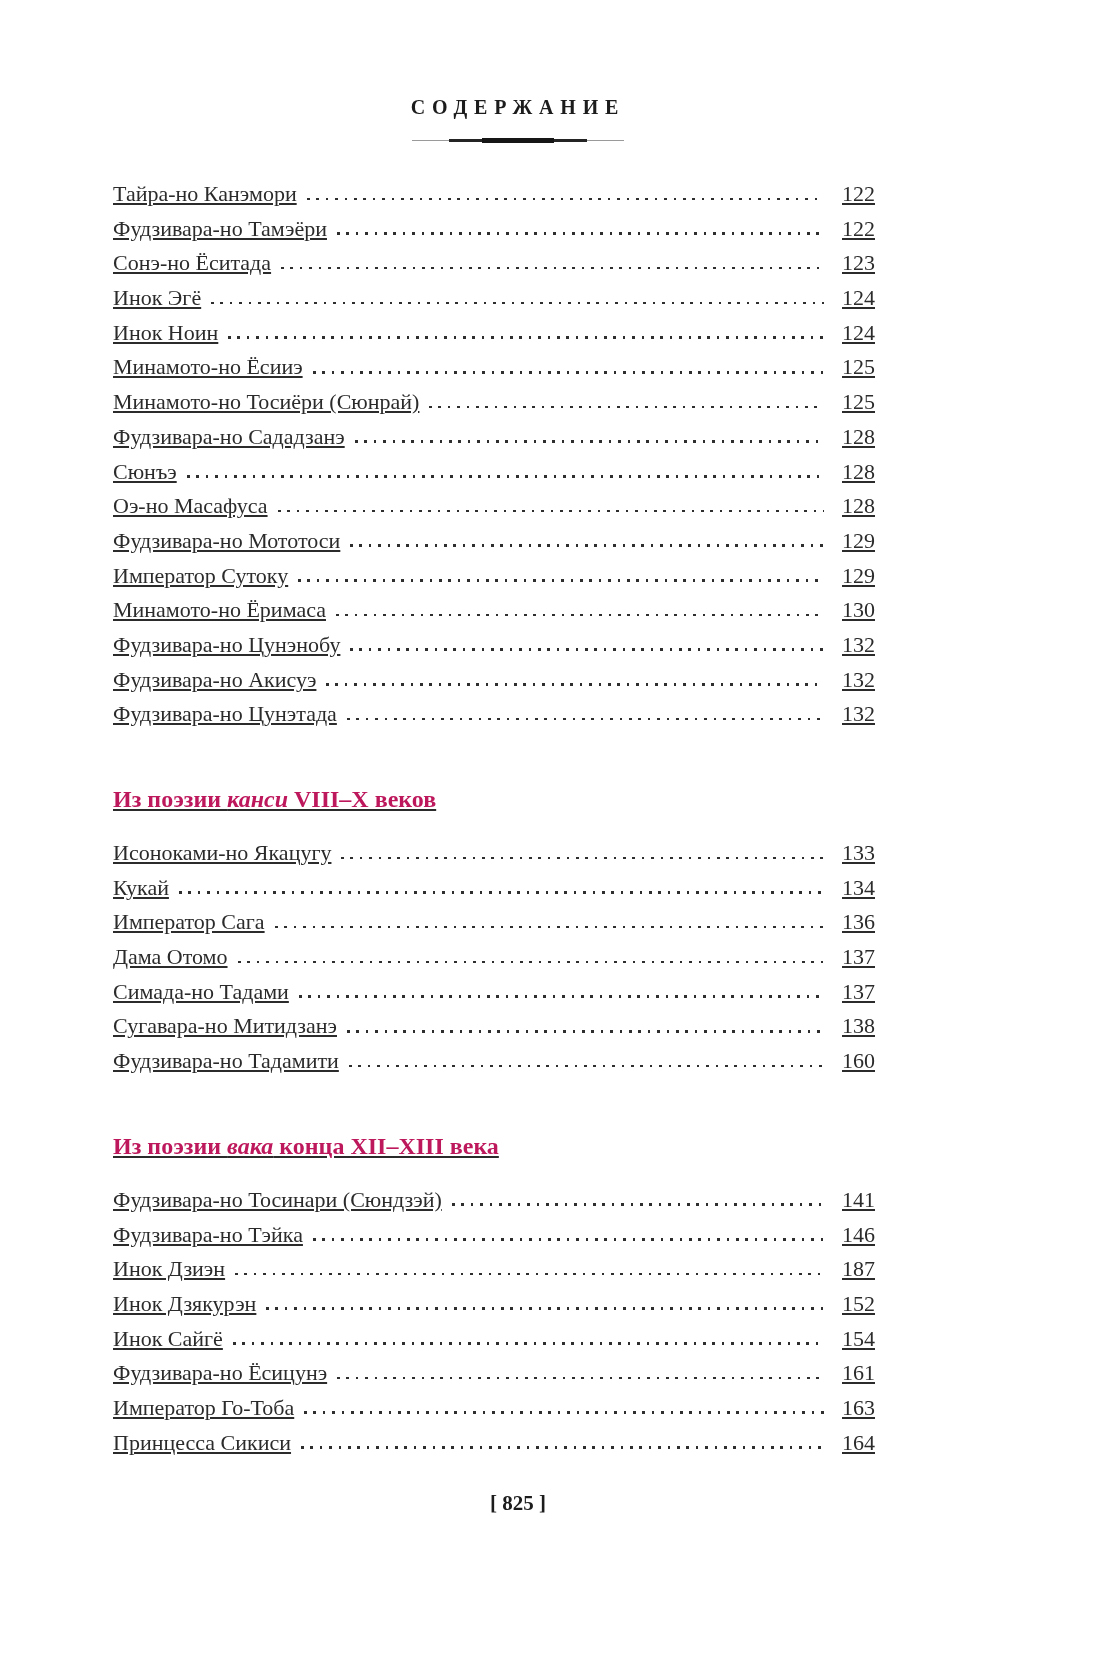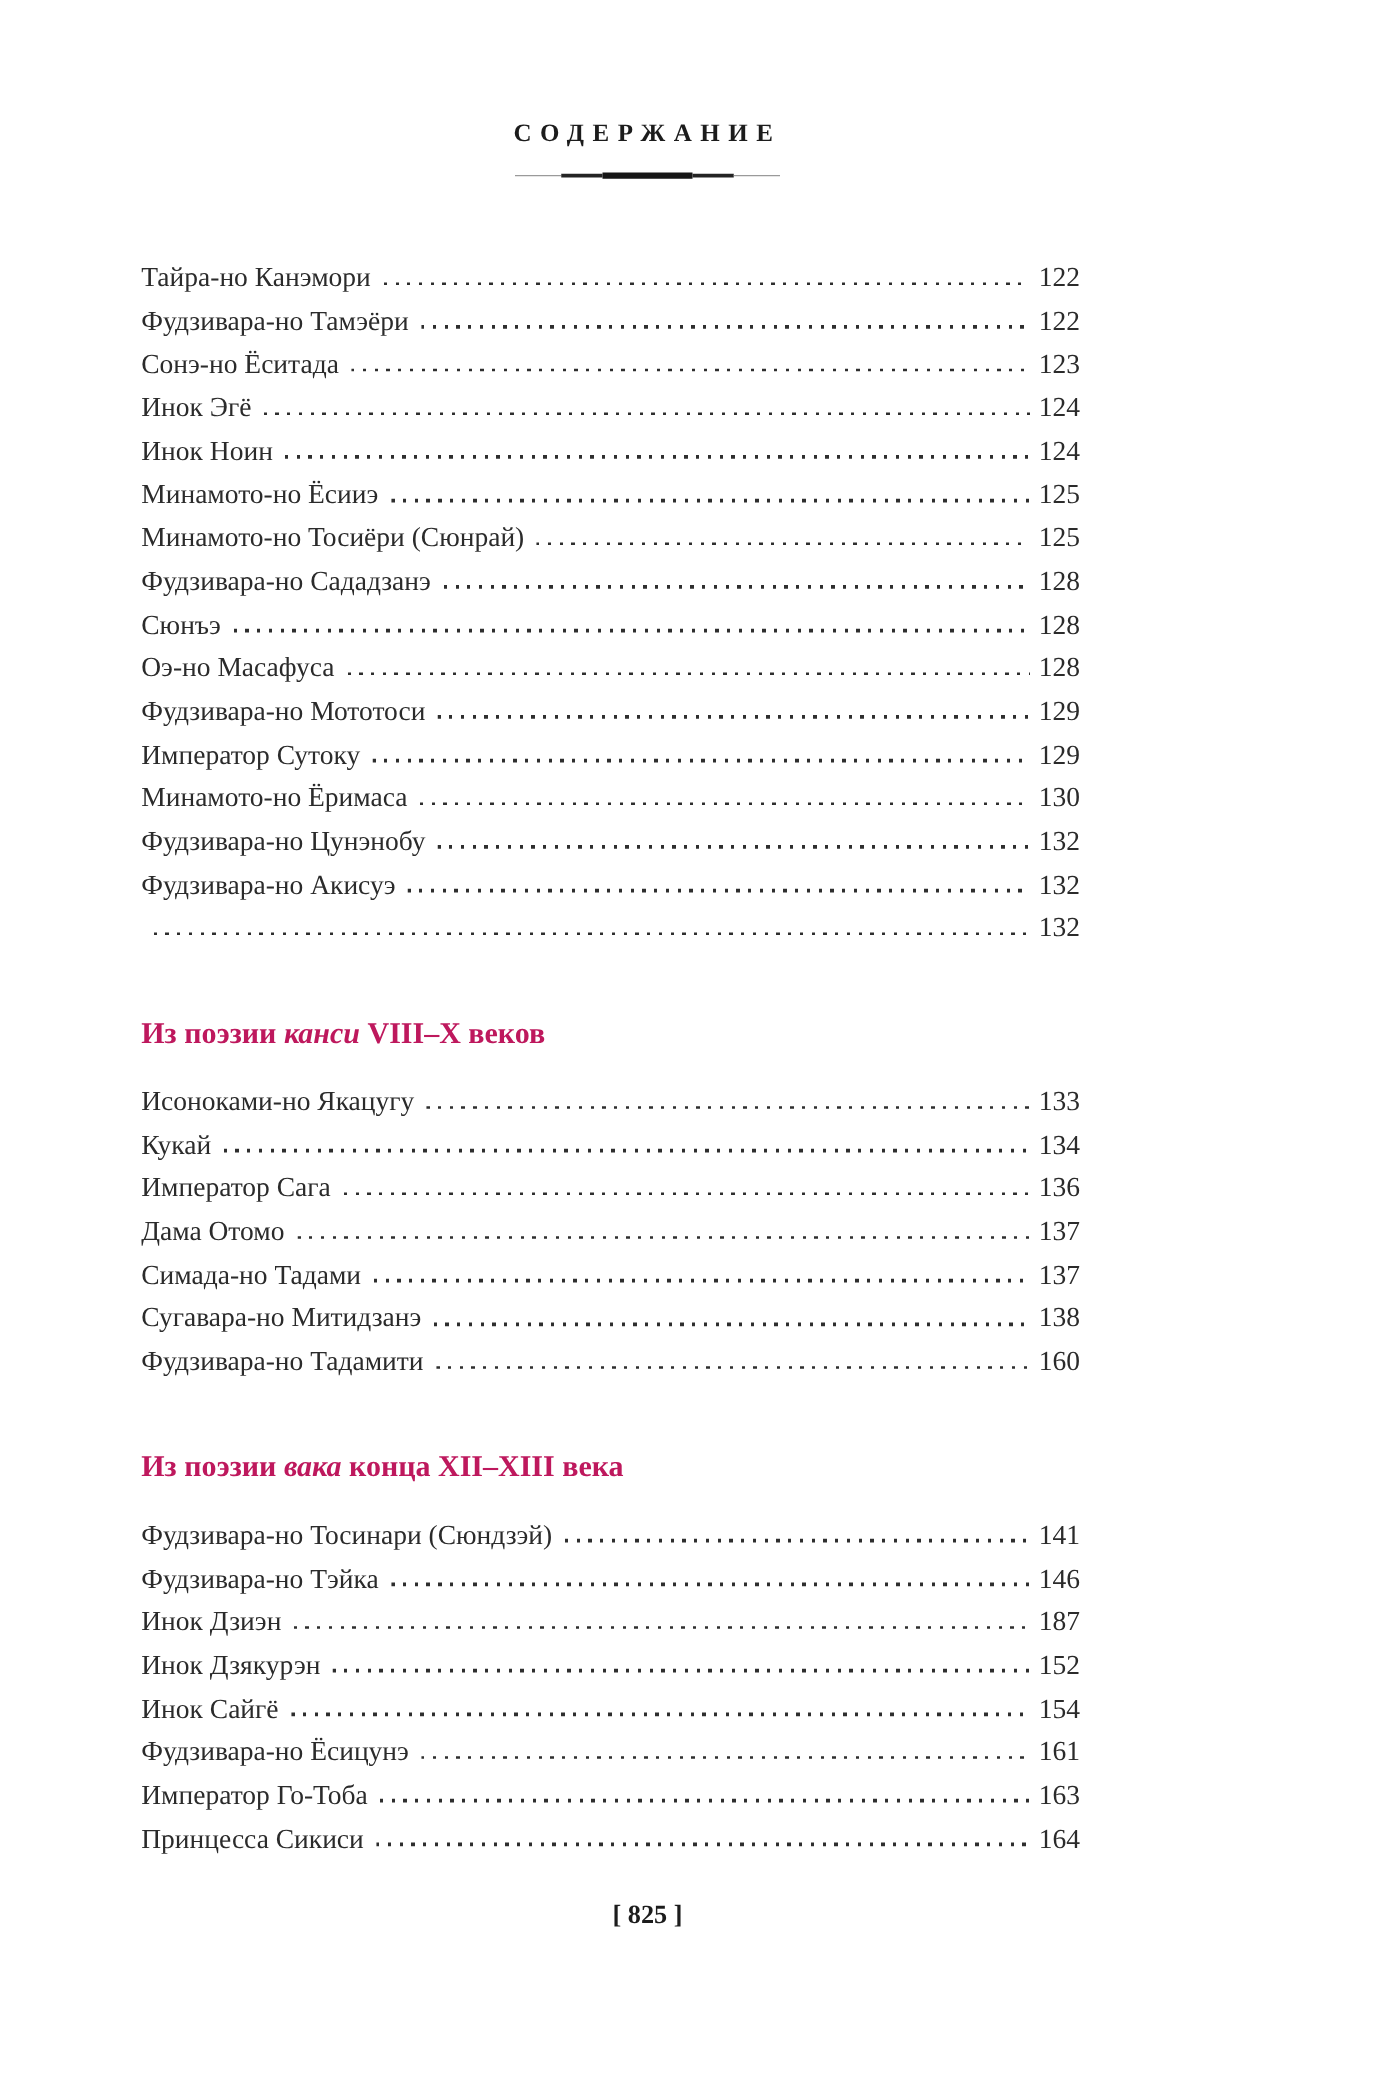--- a/index.html
+++ b/index.html
@@ -43,21 +43,22 @@
     justify-content: center;
   }
   .rule .thin   { width: 37px; height: 1px; background: #9a9a9a; }
   .rule .mid    { width: 33px; height: 3px; background: #242424; }
   .rule .center { width: 72px; height: 5px; background: #161616; }
 
   
   .toc {
     margin-left: 113px;
     width: 762px;
-    margin-top: 62px;
+    margin-top: 34px;
+    text-decoration: underline;
   }
   .toc-list { }
   .toc-row {
     display: flex;
     height: 34.7px;
     line-height: 34.7px;
     font-size: 22px;
     color: #2b2b2b;
   }
   .toc-name {
@@ -77,20 +78,21 @@
     height: 2.6px;
     background: repeating-linear-gradient(
       90deg,
       #2e2e2e 0, #2e2e2e 2.6px,
       transparent 2.6px, transparent 9.4px
     );
   }
   .toc-page {
     flex: 0 0 auto;
     min-width: 44px;
+    text-align: right;
     white-space: nowrap;
   }
   .section-heading {
     margin: 52px 0 22px 0;
     text-align: left;
     font-size: 24px;
     line-height: 30px;
     font-weight: bold;
     color: #be185d;
   }
@@ -195,20 +197,21 @@
           <span class="toc-name">Фудзивара-но Цунэнобу</span>
           <span class="leader"></span>
           <span class="toc-page">132</span>
         </div>
         <div class="toc-row">
           <span class="toc-name">Фудзивара-но Акисуэ</span>
           <span class="leader"></span>
           <span class="toc-page">132</span>
         </div>
         <div class="toc-row">
+          <span class="toc-name">Фудзивара-но Цунэтада</span>
           <span class="leader"></span>
           <span class="toc-page">132</span>
         </div>
       </div>
       <div class="section-heading"><span>Из поэзии </span><span class="it">канси</span><span> VIII–X веков</span></div>
       <div class="toc-list">
         <div class="toc-row">
           <span class="toc-name">Исоноками-но Якацугу</span>
           <span class="leader"></span>
           <span class="toc-page">133</span>

